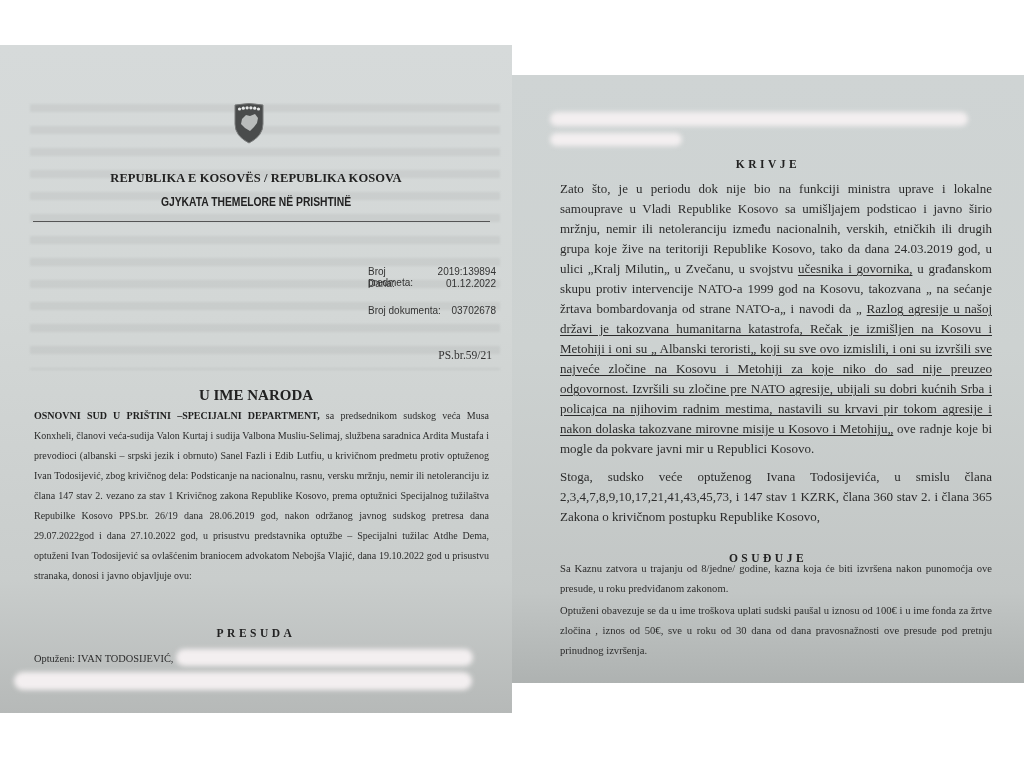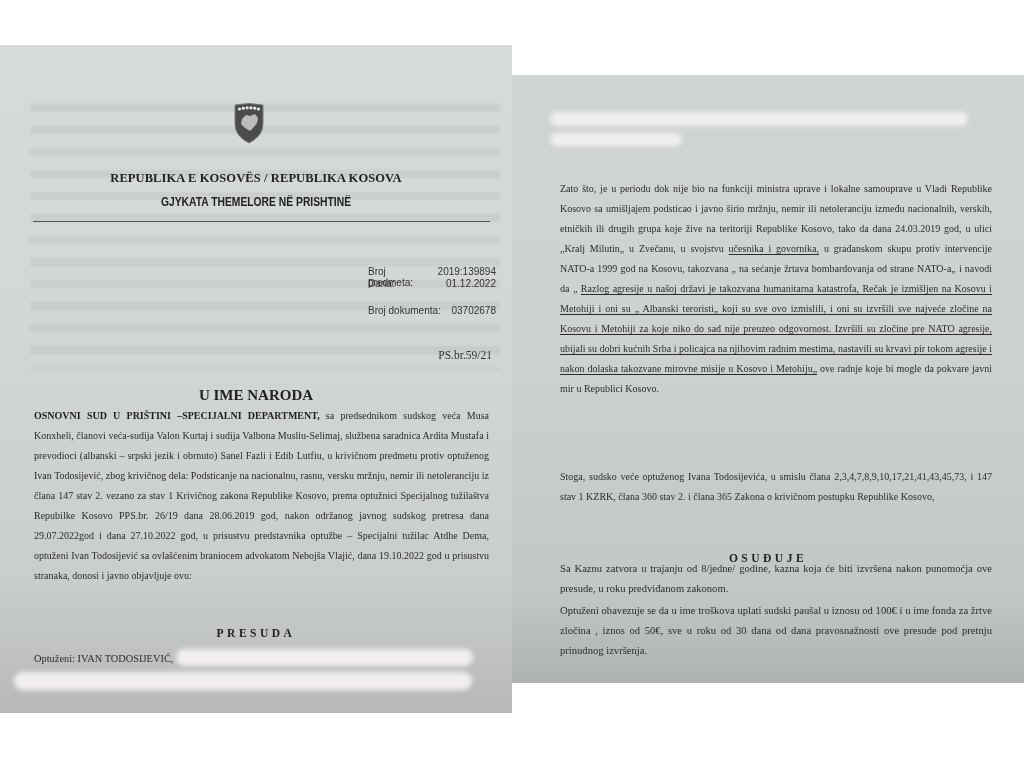--- a/index.html
+++ b/index.html
@@ -83,21 +83,21 @@
 
   
   .krivje, .osudjuje {
     position:absolute; left:0; width:100%; text-align:center;
     font-weight:bold; font-size:11.5px; letter-spacing:3.5px; color:#222;
   }
   .krivje { top:83px; }
   .osudjuje { top:477px; }
   .body-right {
     position:absolute; left:48px; width:432px;
-    font-size:10px; line-height:20px; text-align:justify; color:#2c2c2c;
+    font-size:13px; line-height:20px; text-align:justify; color:#2c2c2c;
   }
   .p1 { top:104px; }
   .p2 { top:348px; }
   .p3 { top:392px; }
   .p4 { top:484px; line-height:20px; }
   .p5 { top:526px; }
   .body-right .u { text-decoration:underline; text-underline-offset:2px; }
   .body-right .bi { font-weight:bold; font-style:italic; }
   .p4, .p5 { font-size:10.6px; }
 </style>
@@ -145,20 +145,21 @@
   <div class="presuda">PRESUDA</div>
   <div class="optuzeni">Optuženi: IVAN TODOSIJEVIĆ,</div>
   <div class="redact" style="left:176px; top:604px; width:297px; height:17px;"></div>
   <div class="redact" style="left:14px; top:627px; width:458px; height:18px;"></div>
 </div>
 
 <div class="page page-right">
   <div class="redact" style="left:38px; top:37px; width:418px; height:14px;"></div>
   <div class="redact" style="left:38px; top:58px; width:132px; height:13px;"></div>
 
+  <div class="krivje">KRIVJE</div>
 
   <div class="body-right p1"><span>Zato što, je u periodu dok nije bio na funkciji ministra uprave i lokalne samouprave u Vladi Republike Kosovo sa umišljajem podsticao i javno širio mržnju, nemir ili netoleranciju između nacionalnih, verskih, etničkih ili drugih grupa koje žive na teritoriji Republike Kosovo, tako da dana  24.03.2019 god, u ulici „Kralj Milutin„ u Zvečanu, u svojstvu </span><span class="u">učesnika i govornika,</span><span> u građanskom skupu protiv intervencije NATO-a 1999 god na Kosovu, takozvana „ na sećanje žrtava bombardovanja od strane NATO-a„ i navodi da „ </span><span class="u">Razlog agresije u našoj državi je takozvana humanitarna katastrofa, Rečak je izmišljen na Kosovu i Metohiji i oni su „ Albanski teroristi„ koji su sve ovo izmislili, i oni su izvršili sve najveće zločine na  Kosovu i Metohiji za koje niko do sad  nije preuzeo odgovornost. Izvršili su zločine pre NATO agresije, ubijali su dobri kućnih Srba i  policajca na njihovim radnim mestima, nastavili su  krvavi pir tokom agresije i nakon  dolaska takozvane mirovne misije u Kosovo i Metohiju„</span><span> ove radnje koje bi mogle da pokvare javni mir u Republici Kosovo.</span></div>
 
 
   <div class="body-right p3">Stoga,  sudsko  veće  optuženog  Ivana  Todosijevića,  u  smislu  člana 2,3,4,7,8,9,10,17,21,41,43,45,73, i 147 stav 1 KZRK, člana 360 stav 2. i člana 365 Zakona o krivičnom postupku Republike Kosovo,</div>
 
   <div class="osudjuje">OSUĐUJE</div>
 
   <div class="body-right p4">Sa Kaznu zatvora  u trajanju od 8/jedne/ godine, kazna koja će biti izvršena nakon punomoćja ove presude, u roku predviđanom zakonom.</div>
   <div class="body-right p5">Optuženi obavezuje se da u ime  troškova   uplati sudski paušal u iznosu od  100€  i u ime fonda za žrtve zločina , iznos od 50€, sve u roku od 30 dana od dana pravosnažnosti  ove presude pod pretnju prinudnog izvršenja.</div>

